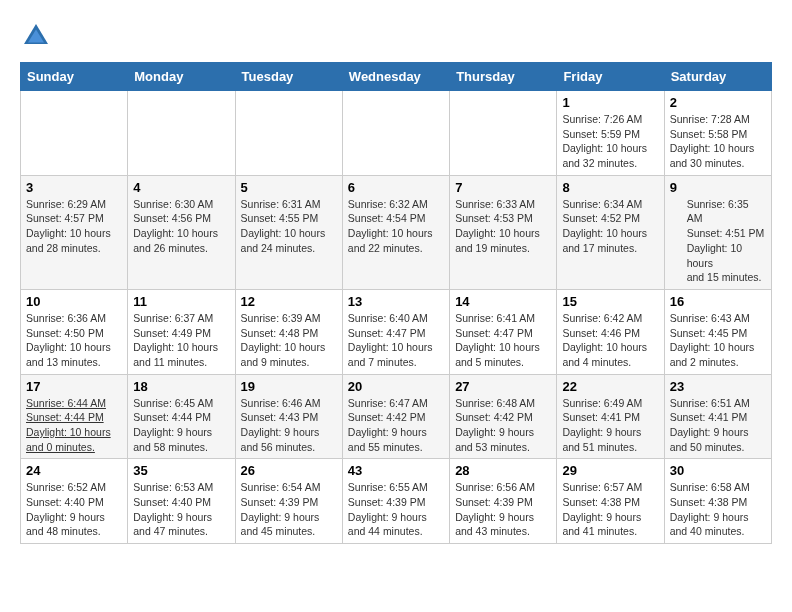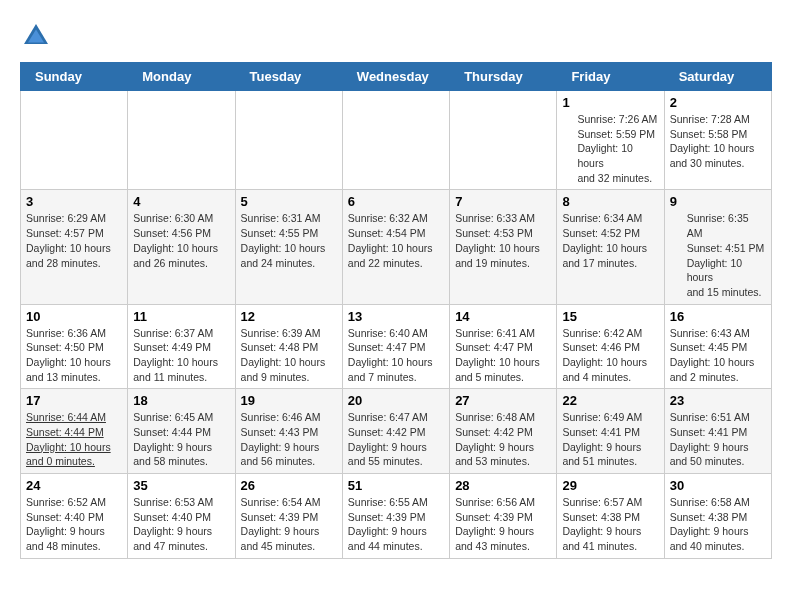--- a/index.html
+++ b/index.html
@@ -46,21 +46,21 @@
     }
     .calendar-table {
       width: 100%;
       border-collapse: collapse;
       border: 1px solid #ccc;
     }
     .calendar-table th {
       background-color: #2c6fad;
       color: #fff;
       text-align: left;
-      padding: 6px 14px;
+      padding: 6px 6px;
       font-size: 13px;
       border: 1px solid #2c6fad;
     }
     .calendar-table td {
       vertical-align: top;
       border: 1px solid #ccc;
       padding: 4px 5px;
       font-size: 11px;
       width: calc(100% / 7);
       height: 80px;
@@ -119,21 +119,21 @@
     </thead>
     <tbody id="calendar-body">
     <tr>
           <td class="empty-cell"></td>
           <td class="empty-cell"></td>
           <td class="empty-cell"></td>
           <td class="empty-cell"></td>
           <td class="empty-cell"></td>
           <td>
             <span class="day-number">1</span>
-            <div class="day-info" style="white-space: pre-line; margin-left: 15px;">Sunrise: 7:26 AM
+            <div class="day-info" style="white-space: pre-line;">Sunrise: 7:26 AM
 Sunset: 5:59 PM
 Daylight: 10 hours
 and 32 minutes.</div>
           </td>
           <td>
             <span class="day-number">2</span>
             <div class="day-info" style="white-space: pre-line;">Sunrise: 7:28 AM
 Sunset: 5:58 PM
 Daylight: 10 hours
 and 30 minutes.</div>
@@ -308,21 +308,21 @@
 and 47 minutes.</div>
           </td>
           <td>
             <span class="day-number">26</span>
             <div class="day-info" style="white-space: pre-line;">Sunrise: 6:54 AM
 Sunset: 4:39 PM
 Daylight: 9 hours
 and 45 minutes.</div>
           </td>
           <td>
-            <span class="day-number">51</span>
+            <span class="day-number">43</span>
             <div class="day-info" style="white-space: pre-line;">Sunrise: 6:55 AM
 Sunset: 4:39 PM
 Daylight: 9 hours
 and 44 minutes.</div>
           </td>
           <td>
             <span class="day-number">28</span>
             <div class="day-info" style="white-space: pre-line;">Sunrise: 6:56 AM
 Sunset: 4:39 PM
 Daylight: 9 hours

